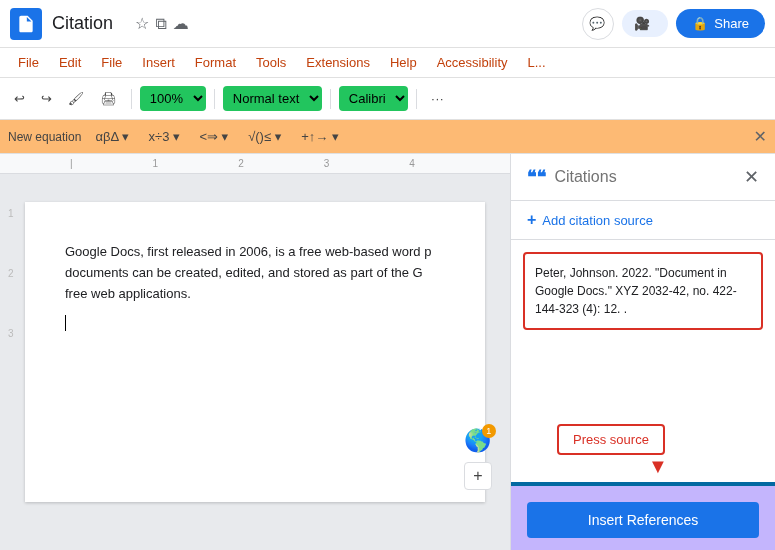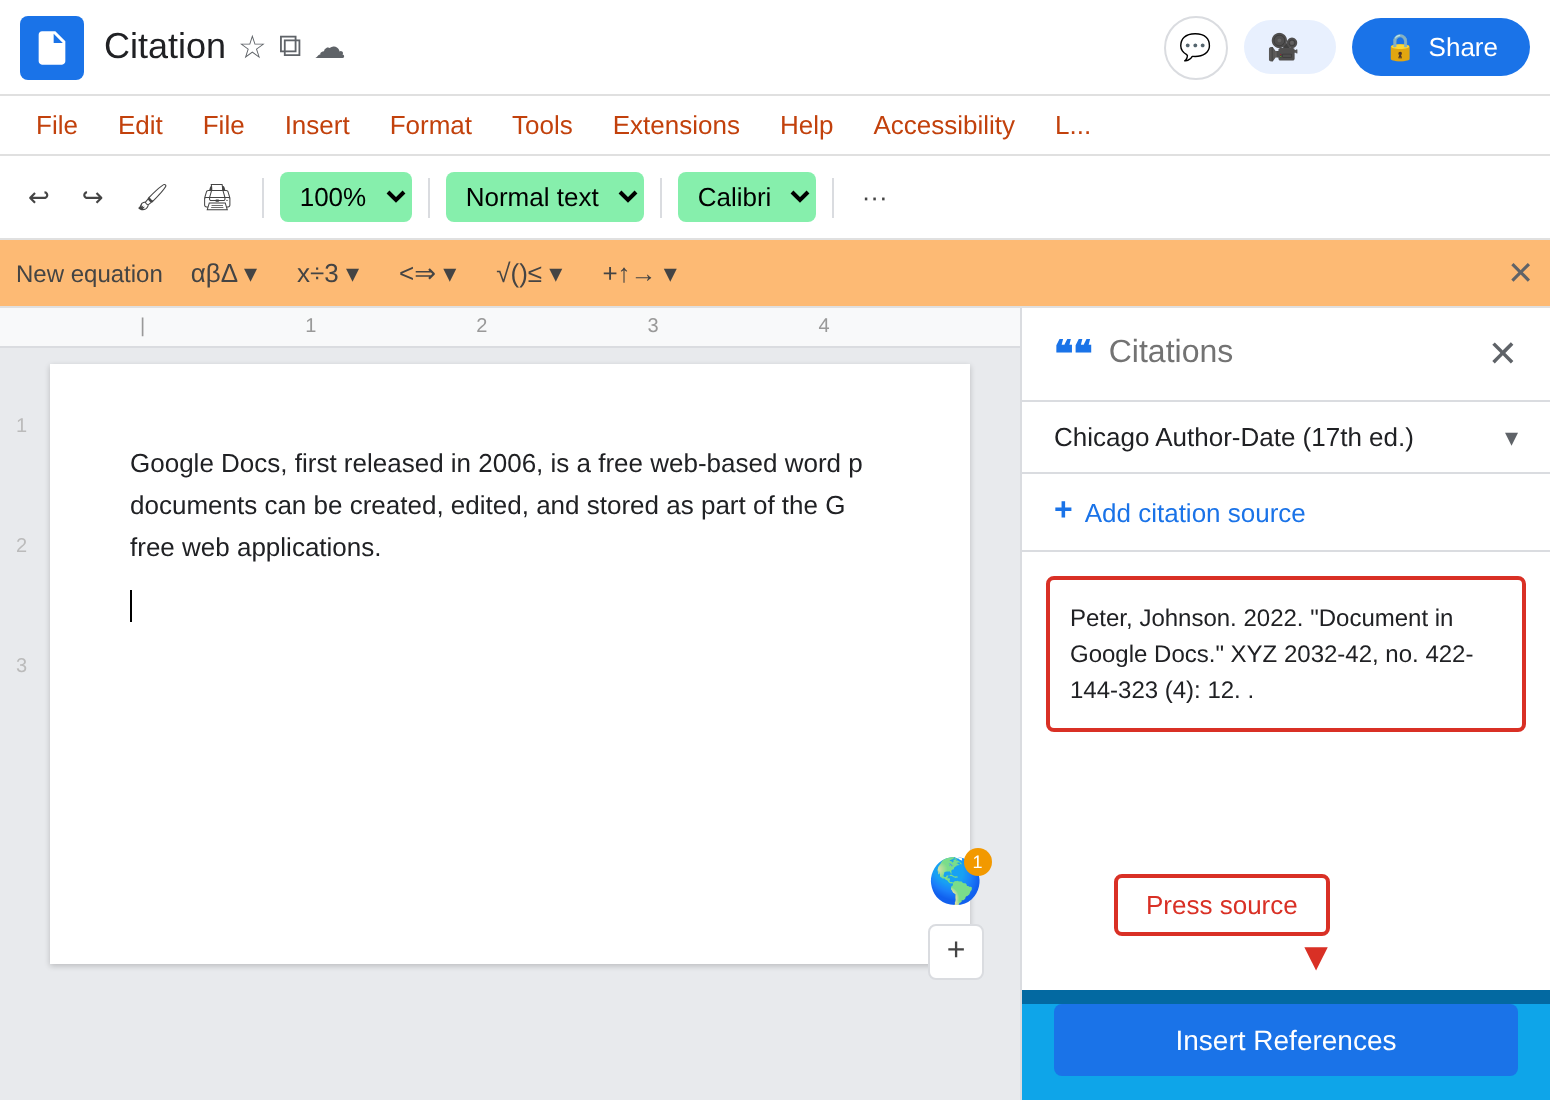--- a/index.html
+++ b/index.html
@@ -8,59 +8,59 @@
     
     .top-bar {
       display: flex; align-items: center; background: #fff; padding: 4px 10px; height: 48px;
       border-bottom: 1px solid #e0e0e0;
     }
     .app-icon {
       width: 32px; height: 32px; background: #1a73e8; border-radius: 4px;
       display: flex; align-items: center; justify-content: center; margin-right: 10px; flex-shrink: 0;
     }
     .app-icon svg { width: 20px; height: 20px; }
-    .doc-title { font-size: 18px; font-weight: 500; color: #202124; margin-right: 6px; }
+    .doc-title { font-size: 18px; font-weight: 500; color: #202124; margin-right: 22px; }
     .title-icons { display: flex; gap: 6px; align-items: center; color: #5f6368; font-size: 16px; margin-right: auto; }
     .title-icons span { cursor: pointer; }
     .top-right { display: flex; align-items: center; gap: 8px; }
     .chat-icon { width: 32px; height: 32px; border-radius: 50%; border: 1px solid #dadce0; display: flex; align-items: center; justify-content: center; color: #5f6368; cursor: pointer; }
     .meet-btn { background: #e8f0fe; border-radius: 20px; padding: 6px 12px; display: flex; align-items: center; gap: 6px; cursor: pointer; font-size: 13px; color: #1a73e8; border: none; }
     .share-btn { background: #1a73e8; color: #fff; border: none; border-radius: 20px; padding: 7px 16px; font-size: 13px; cursor: pointer; display: flex; align-items: center; gap: 6px; }
 
     
     .menu-bar {
       background: #fff; display: flex; align-items: center; padding: 2px 10px; height: 30px;
       border-bottom: 1px solid #e0e0e0; gap: 4px;
     }
     .menu-item { padding: 3px 8px; cursor: pointer; color: #c2410c; font-size: 13px; border-radius: 4px; }
 
     
     .toolbar {
       background: #fff; display: flex; align-items: center; padding: 4px 8px; height: 42px;
       border-bottom: 1px solid #e0e0e0; gap: 4px; flex-wrap: nowrap; overflow: hidden;
     }
     .toolbar-btn { padding: 4px 6px; cursor: pointer; color: #444; border-radius: 4px; font-size: 13px; border: none; background: transparent; display: flex; align-items: center; }
-    .toolbar-select { border: none; background: #86efac; border-radius: 4px; padding: 4px 6px; font-size: 13px; cursor: pointer; }
+    .toolbar-select { border: none; background: #22c55e; border-radius: 4px; padding: 4px 6px; font-size: 13px; cursor: pointer; }
     .toolbar-divider { width: 1px; height: 20px; background: #dadce0; margin: 0 4px; }
 
     
     .eq-bar {
       background: #fdba74; display: flex; align-items: center; padding: 4px 8px; height: 34px;
       border-bottom: 1px solid #e0e0e0; gap: 8px; font-size: 12px; color: #444;
     }
     .eq-label { font-size: 12px; color: #444; }
     .eq-close { margin-left: auto; cursor: pointer; color: #5f6368; font-size: 16px; }
 
     
     .main-area { display: flex; height: calc(550px - 48px - 30px - 42px - 34px); }
 
     
     .doc-area { flex: 1; background: #e8eaed; overflow-y: auto; position: relative; }
     .ruler { height: 20px; background: #f8f9fa; border-bottom: 1px solid #dadce0; display: flex; align-items: center; padding: 0 10px; font-size: 10px; color: #999; }
-    .page { background: #fff; margin: 8px auto; width: 460px; min-height: 300px; padding: 40px; box-shadow: 0 1px 3px rgba(0,0,0,0.2); position: relative; }
+    .page { background: #fff; margin: 28px auto; width: 460px; min-height: 300px; padding: 40px; box-shadow: 0 1px 3px rgba(0,0,0,0.2); position: relative; }
     .page-text { font-size: 13px; line-height: 1.6; color: #202124; }
     .cursor { display: inline-block; width: 1px; height: 16px; background: #000; vertical-align: middle; }
 
     
     .sidebar { width: 265px; background: #fff; border-left: 1px solid #dadce0; display: flex; flex-direction: column; position: relative; }
     .sidebar-header { display: flex; align-items: center; padding: 12px 16px; border-bottom: 1px solid #dadce0; }
     .sidebar-icon { color: #1a73e8; font-size: 18px; margin-right: 8px; font-weight: bold; }
     .sidebar-title { font-size: 16px; font-weight: 500; color: #737373; flex: 1; }
     .sidebar-close { cursor: pointer; color: #5f6368; font-size: 18px; }
 
@@ -180,39 +180,35 @@
     </div>
   </div>
 
   <div class="sidebar">
     <div class="sidebar-header">
       <span class="sidebar-icon">❝❝</span>
       <span class="sidebar-title">Citations</span>
       <span class="sidebar-close">✕</span>
     </div>
 
-    <div class="citation-style">
-      <span>Chicago Author-Date (17th ed.)</span>
-      <span class="citation-style-chevron">▾</span>
-    </div>
 
     <div class="add-citation">
       <span class="add-icon">+</span>
       <span>Add citation source</span>
     </div>
 
     <div class="citation-card">
       <span>Peter, Johnson. 2022. "Document in Google Docs." XYZ 2032-42, no. 422-144-323 (4): 12.  .</span>
     </div>
 
     <div style="flex:1;"></div>
 
     <div style="position:relative;padding:0 16px 0 16px;margin-bottom:4px;">
       <div style="border:2px solid #d93025;padding:6px 14px;font-size:13px;color:#d93025;display:inline-block;border-radius:4px;background:#fff;margin-left:30px;">Press source</div>
       <div style="text-align:center;color:#d93025;font-size:20px;margin-left:30px;">▼</div>
     </div>
 
-    <div style="padding:0 16px 12px;background:#0ea5e9;border-top:7px solid #0369a1;">
+    <div style="padding:16px 16px 12px;background:#c4b5fd;border-top:4px solid #0369a1;">
       <button class="insert-btn">Insert References</button>
     </div>
   </div>
 
 </div>
 
 </body></html>

